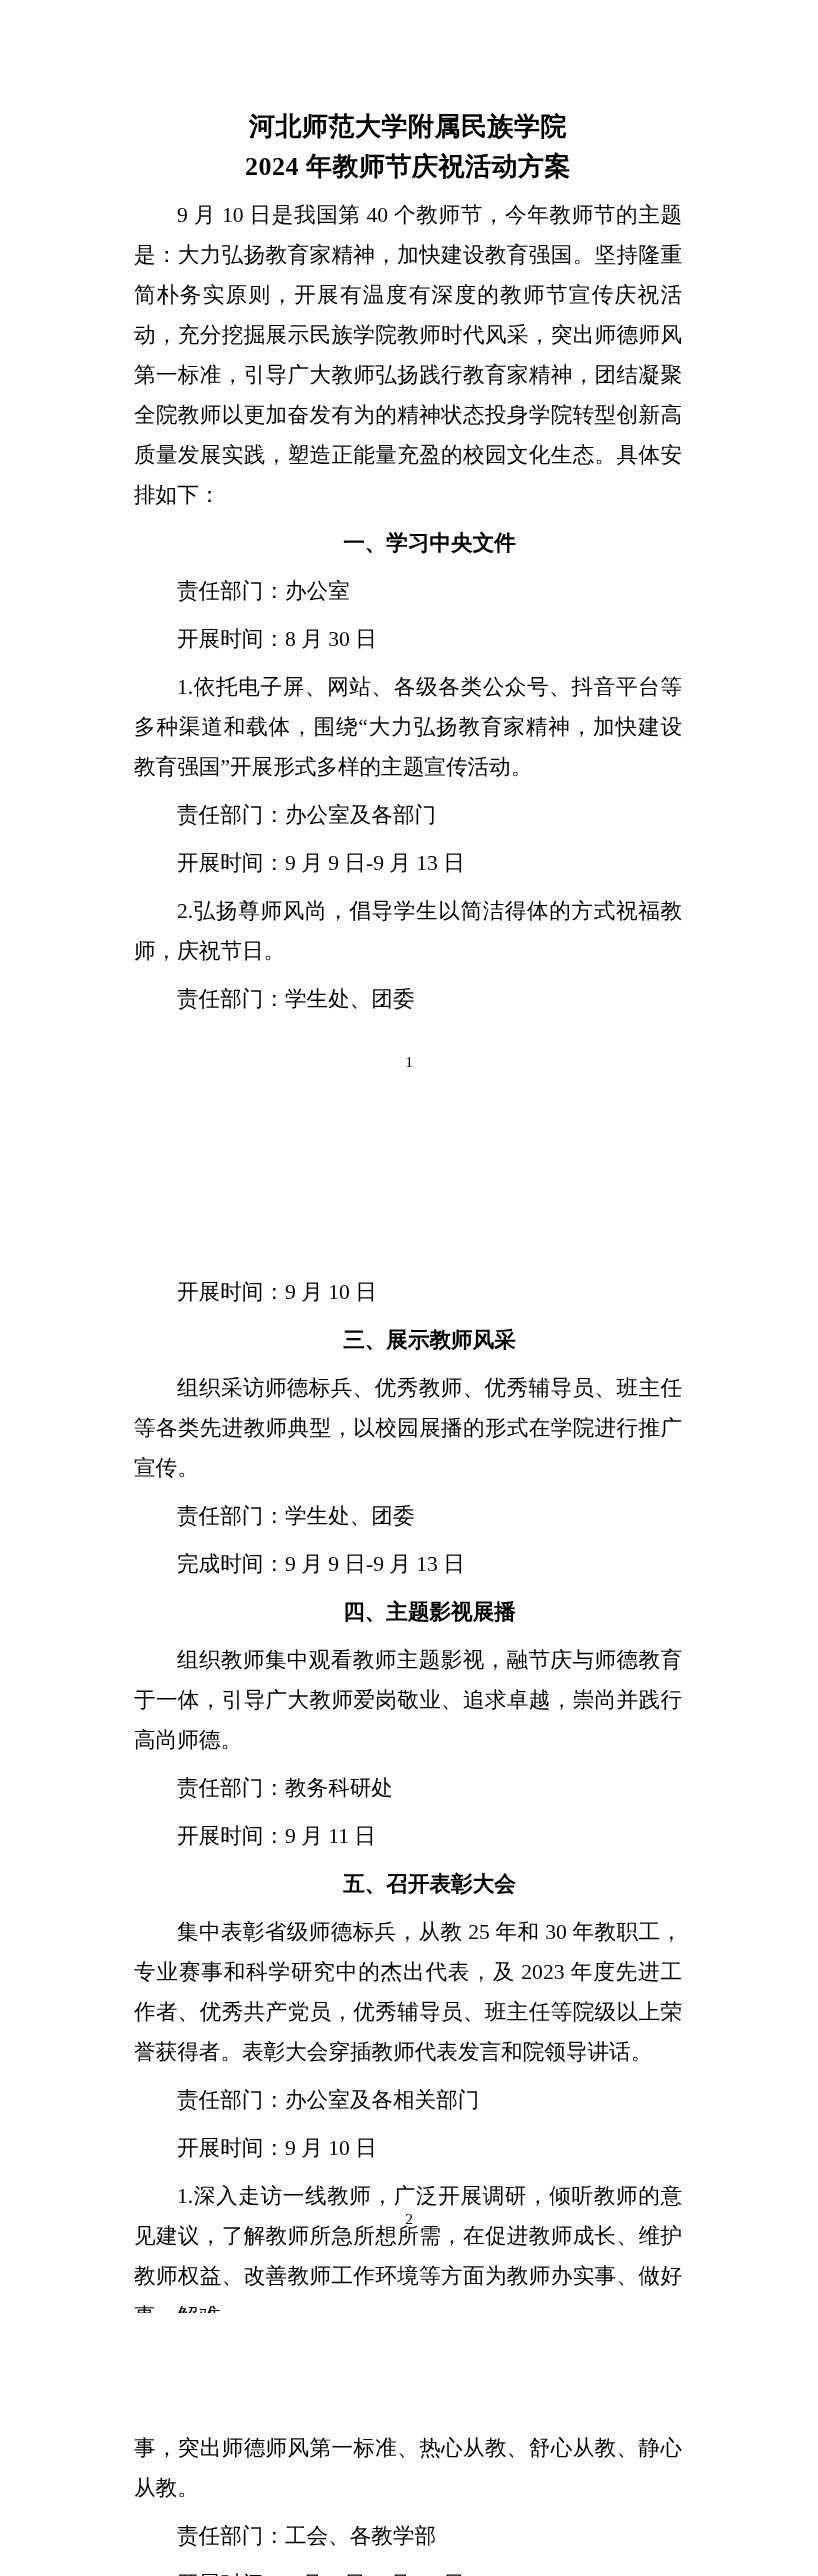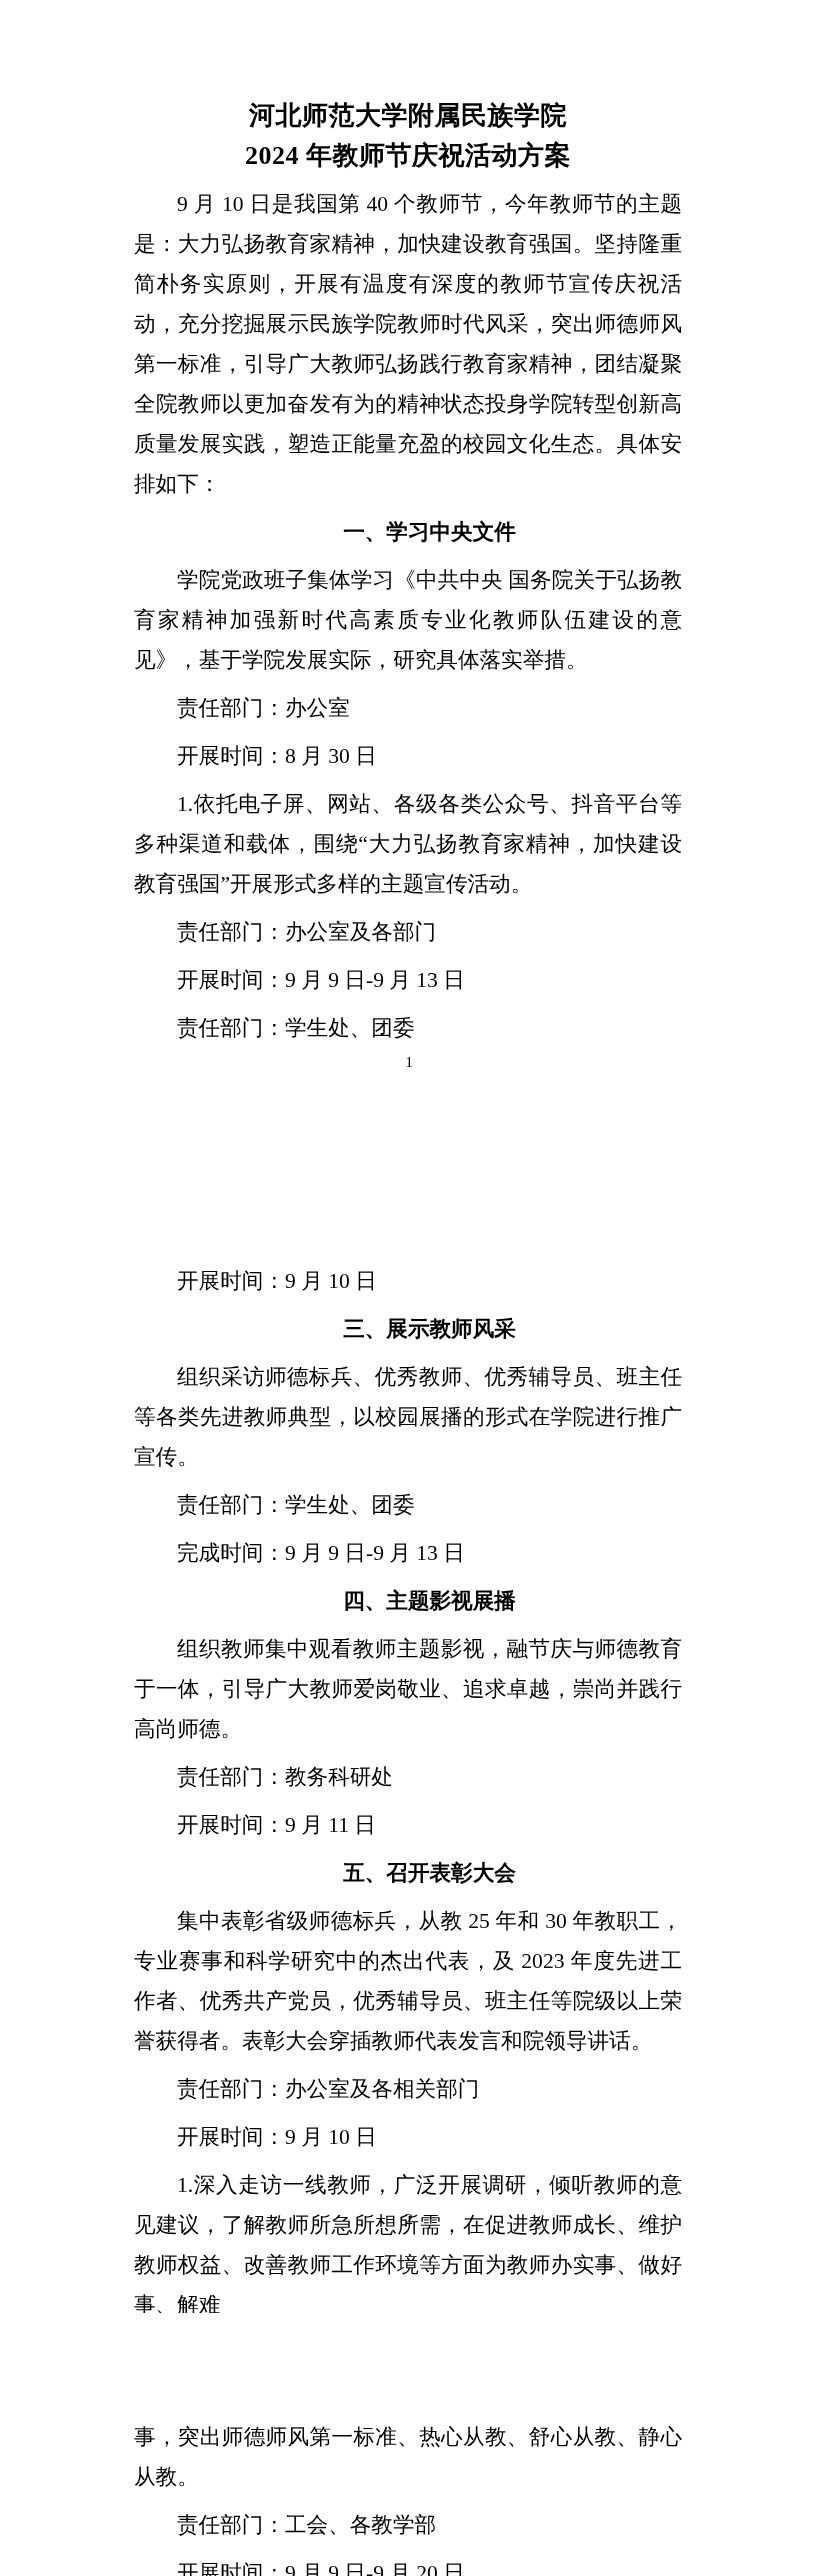--- a/index.html
+++ b/index.html
@@ -17,21 +17,21 @@
   .page {
     position: absolute;
     left: 0;
     width: 818px;
     height: 1157px;
     background: #ffffff;
   }
   .content {
     position: absolute;
     left: 126px;
-    top: 96px;
+    top: 107px;
     width: 564px;
   }
   .doc-title {
     margin: 0;
     font-family: "Liberation Serif", "DejaVu Serif", serif;
     font-size: 26px;
     font-weight: 700;
     color: #000000;
     line-height: 40px;
     text-align: center;
@@ -70,26 +70,26 @@
 </head>
 <body>
 
 <div id="canvas">
     <section class="page" style="top: 0px;">
       <div class="content">
         <p class="doc-title">河北师范大学附属民族学院</p>
         <p class="doc-title">2024 年教师节庆祝活动方案</p>
         <p class="body-p">9 月 10 日是我国第 40 个教师节，今年教师节的主题是：大力弘扬教育家精神，加快建设教育强国。坚持隆重简朴务实原则，开展有温度有深度的教师节宣传庆祝活动，充分挖掘展示民族学院教师时代风采，突出师德师风第一标准，引导广大教师弘扬践行教育家精神，团结凝聚全院教师以更加奋发有为的精神状态投身学院转型创新高质量发展实践，塑造正能量充盈的校园文化生态。具体安排如下：</p>
         <p class="head-p">一、学习中央文件</p>
-        <p class="body-p">学院党政班子集体学习《中共中央 国务院关于弘扬教育家精神加强新时代高素质专业化教师队伍建设的意见》，基于学院发展实际，研究具体落实举措。</p>
         <p class="body-p">责任部门：办公室</p>
         <p class="body-p">开展时间：8 月 30 日</p>
         <p class="body-p">1.依托电子屏、网站、各级各类公众号、抖音平台等多种渠道和载体，围绕“大力弘扬教育家精神，加快建设教育强国”开展形式多样的主题宣传活动。</p>
         <p class="body-p">责任部门：办公室及各部门</p>
         <p class="body-p">开展时间：9 月 9 日-9 月 13 日</p>
+        <p class="body-p">2.弘扬尊师风尚，倡导学生以简洁得体的方式祝福教师，庆祝节日。</p>
         <p class="body-p">责任部门：学生处、团委</p>
       </div>
       <div class="pagenum">1</div>
     </section>
     <section class="page" style="top: 1157px;">
       <div class="content">
         <p class="body-p">开展时间：9 月 10 日</p>
         <p class="head-p">三、展示教师风采</p>
         <p class="body-p">组织采访师德标兵、优秀教师、优秀辅导员、班主任等各类先进教师典型，以校园展播的形式在学院进行推广宣传。</p>
         <p class="body-p">责任部门：学生处、团委</p>

